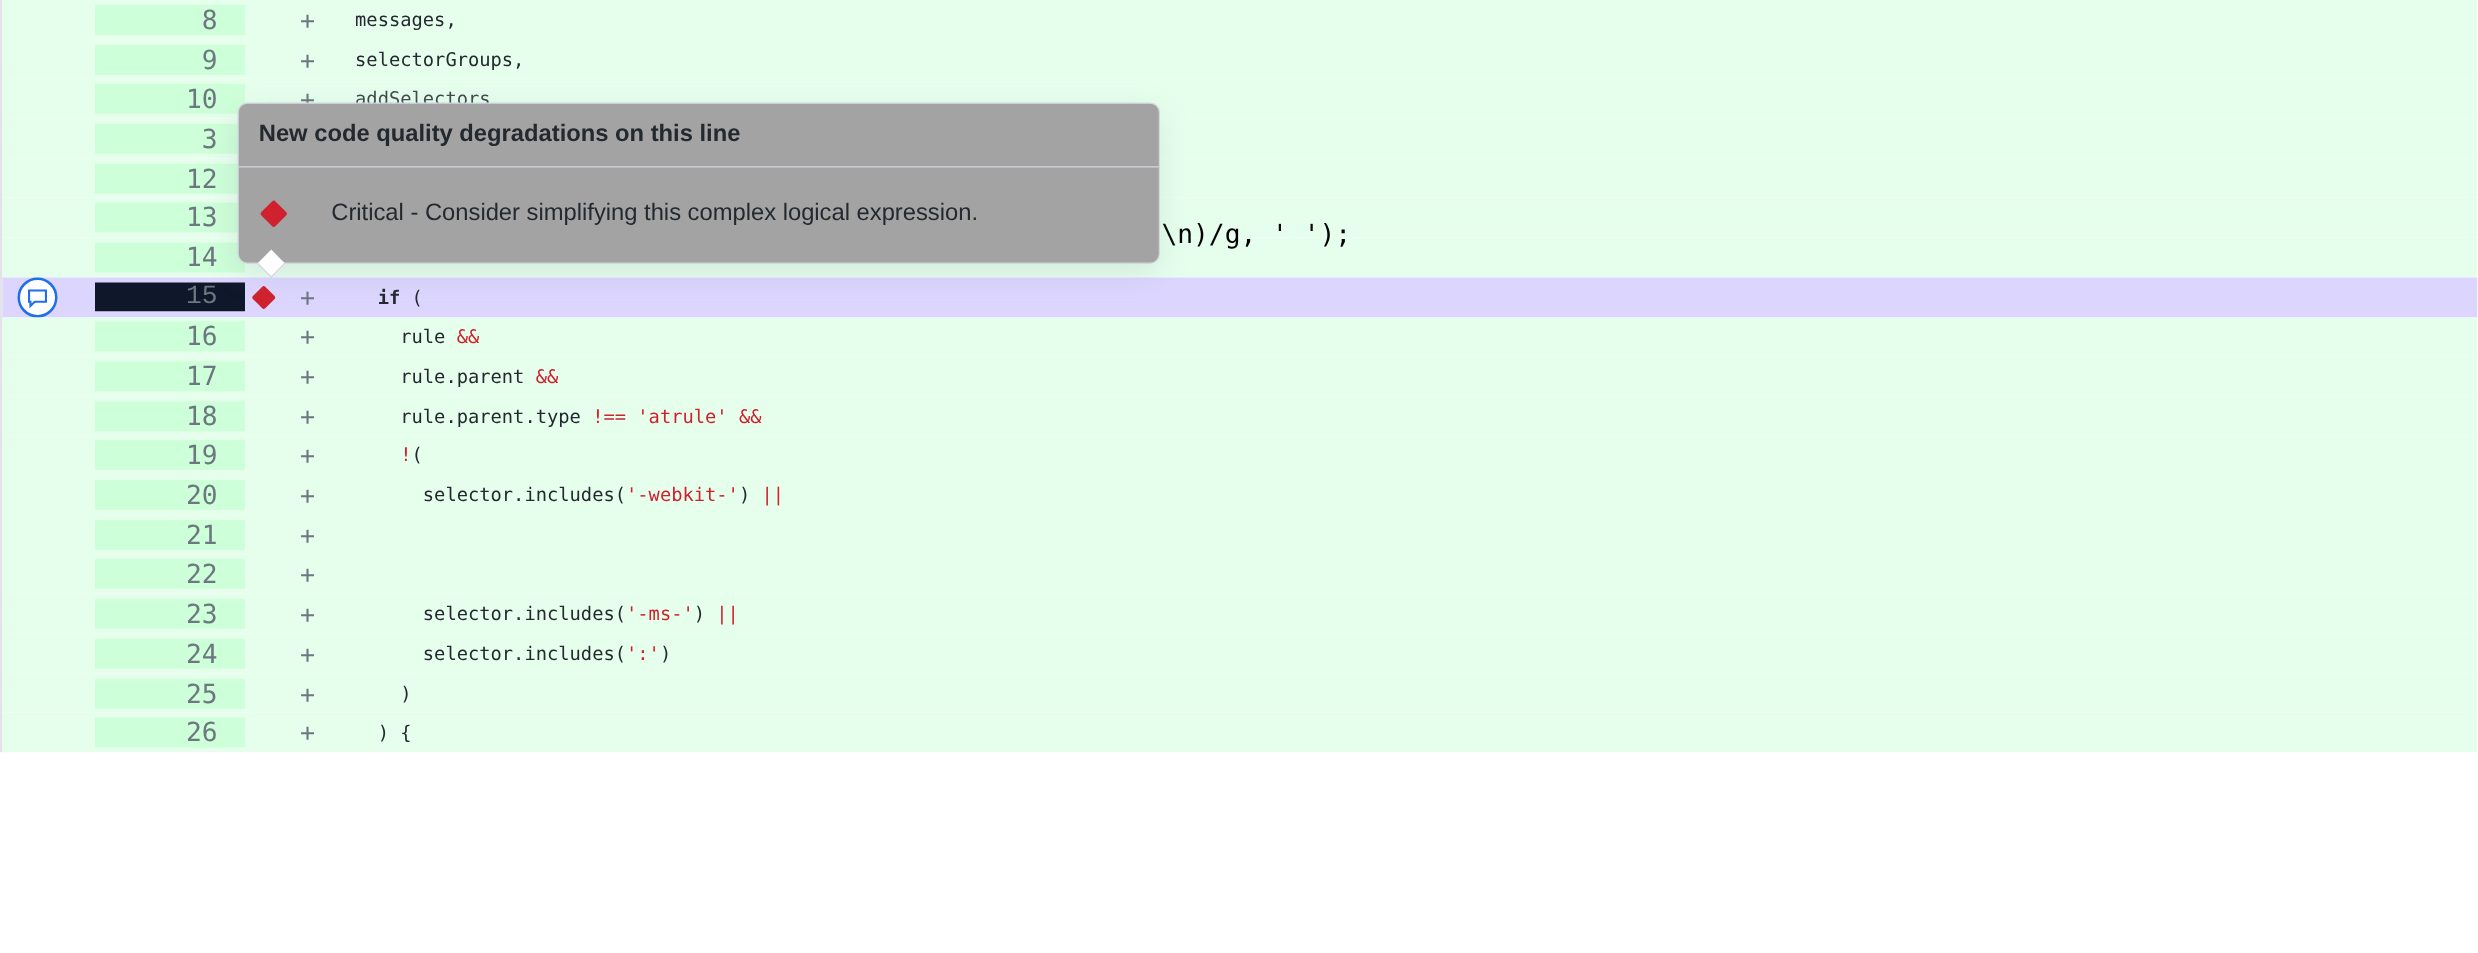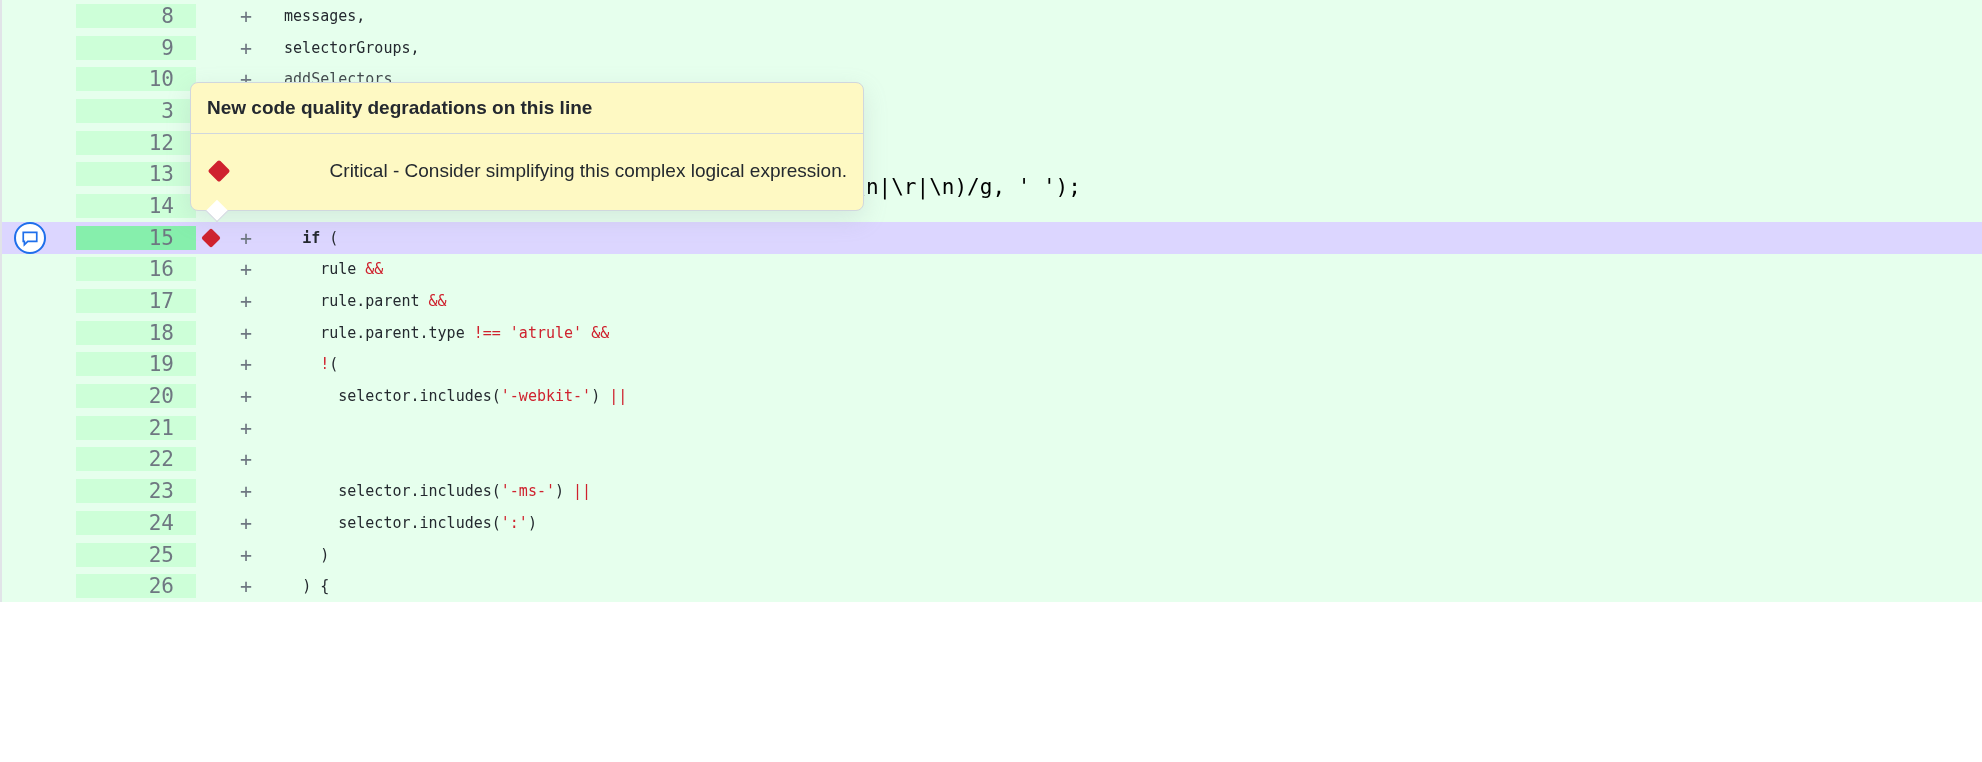--- a/index.html
+++ b/index.html
@@ -44,21 +44,21 @@
   .line-num {
     width: 120px;
     flex-shrink: 0;
     text-align: right;
     padding-right: 22px;
     color: #6e7781;
     font-family: ui-monospace, SFMono-Regular, "SF Mono", Menlo, Consolas, monospace;
     font-size: 21px;
     background: #cdffd8;
   }
-  .highlighted .line-num { background: #86efac; }
+  .highlighted .line-num { background: #0f172a; font-family: Liberation Mono, monospace; }
   .marker-col {
     width: 30px;
     flex-shrink: 0;
     display: flex;
     align-items: center;
     justify-content: center;
   }
   .diamond {
     width: 14px;
     height: 14px;
@@ -83,22 +83,22 @@
     position: relative;
   }
   .code-col .kw { font-weight: 700; }
   .code-col .str { color: #cf222e; }
   .code-col .op { color: #cf222e; }
 
   .tooltip {
     position: absolute;
     left: 188px;
     top: 82px;
-    width: 674px;
-    background: #fef9c3;
+    width: 738px;
+    background: #a3a3a3;
     border: 1px solid #d0d7de;
     border-radius: 8px;
     box-shadow: 0 8px 24px rgba(140,149,159,.2);
     z-index: 10;
   }
   .tooltip-arrow {
     position: absolute;
     left: 18px;
     bottom: -9px;
     width: 16px;
@@ -115,21 +115,20 @@
     font-size: 19px;
     color: #24292f;
   }
   .tooltip-body {
     padding: 26px 16px 28px 16px;
     display: flex;
     align-items: center;
     gap: 36px;
     font-size: 19px;
     color: #24292f;
-    justify-content: space-between;
   }
   .tooltip-body .diamond { width:16px; height:16px; margin-left:4px; margin-right:2px; }
 
   .partial-regex {
     position:absolute;
     top: 163px;
     left: 826px;
     font-family: ui-monospace, SFMono-Regular, "SF Mono", Menlo, Consolas, monospace;
     font-size: 21px;
     white-space: pre;

